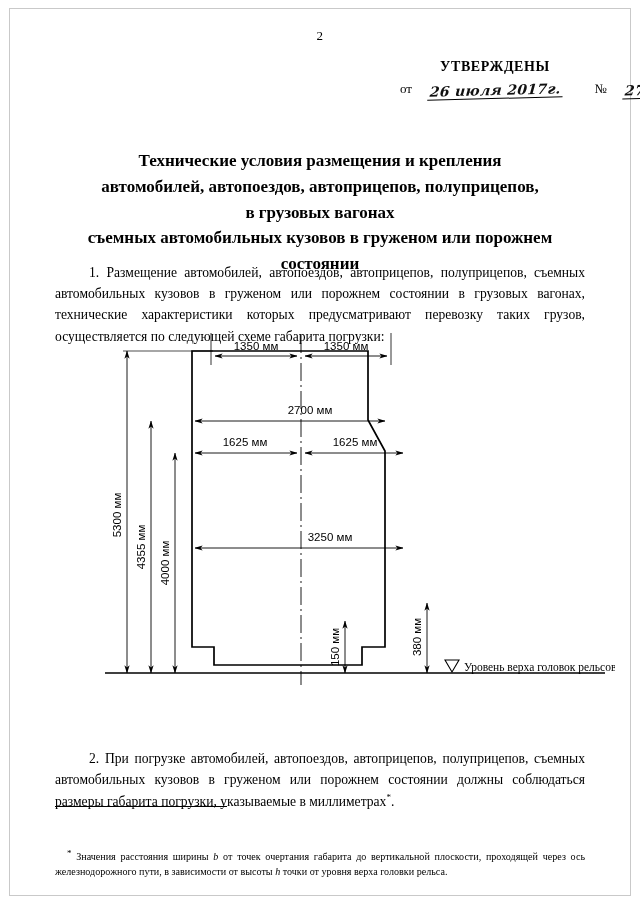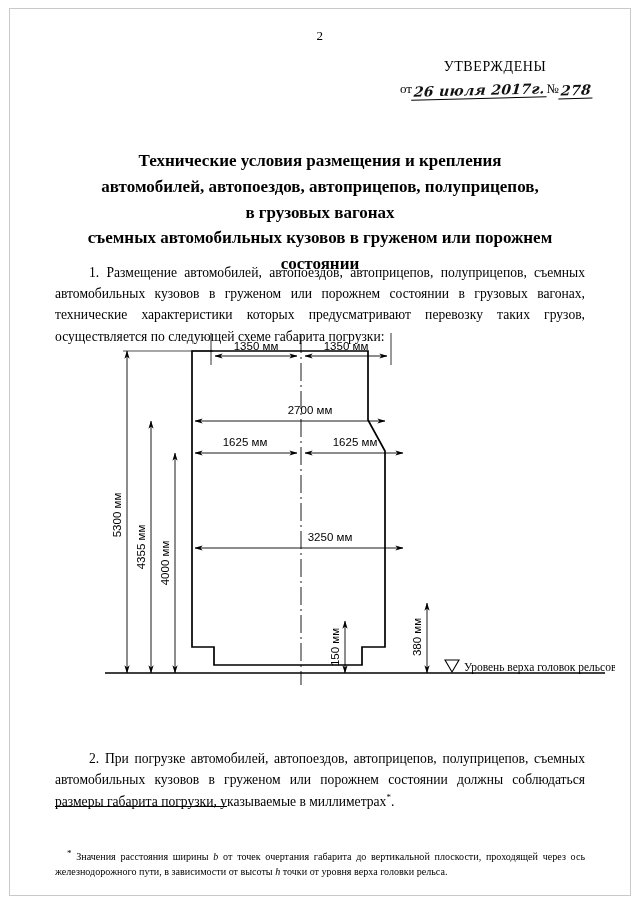--- a/index.html
+++ b/index.html
@@ -48,35 +48,36 @@
   .approval {
     position: absolute;
     left: 345px;
     top: 57px;
     width: 190px;
     text-align: center;
     font-size: 13.5px;
     line-height: 1.45;
   }
   .approval .ut {
-    font-weight: 400;
+    font-weight: 700;
     letter-spacing: 0.6px;
     font-size: 14px;
   }
   .approval .org {
     white-space: nowrap;
     font-size: 13.5px;
   }
   .approval-line {
     display: flex;
     align-items: flex-end;
     justify-content: flex-start;
     margin-top: 3px;
     font-size: 13px;
     white-space: nowrap;
+    gap: 16px;
   }
   .hw {
     font-family: "DejaVu Serif", serif;
     font-style: italic;
     font-weight: 700;
     font-size: 14px;
     letter-spacing: 0.3px;
     transform: skewX(-6deg) rotate(-1.5deg);
     display: inline-block;
     color: #111;

